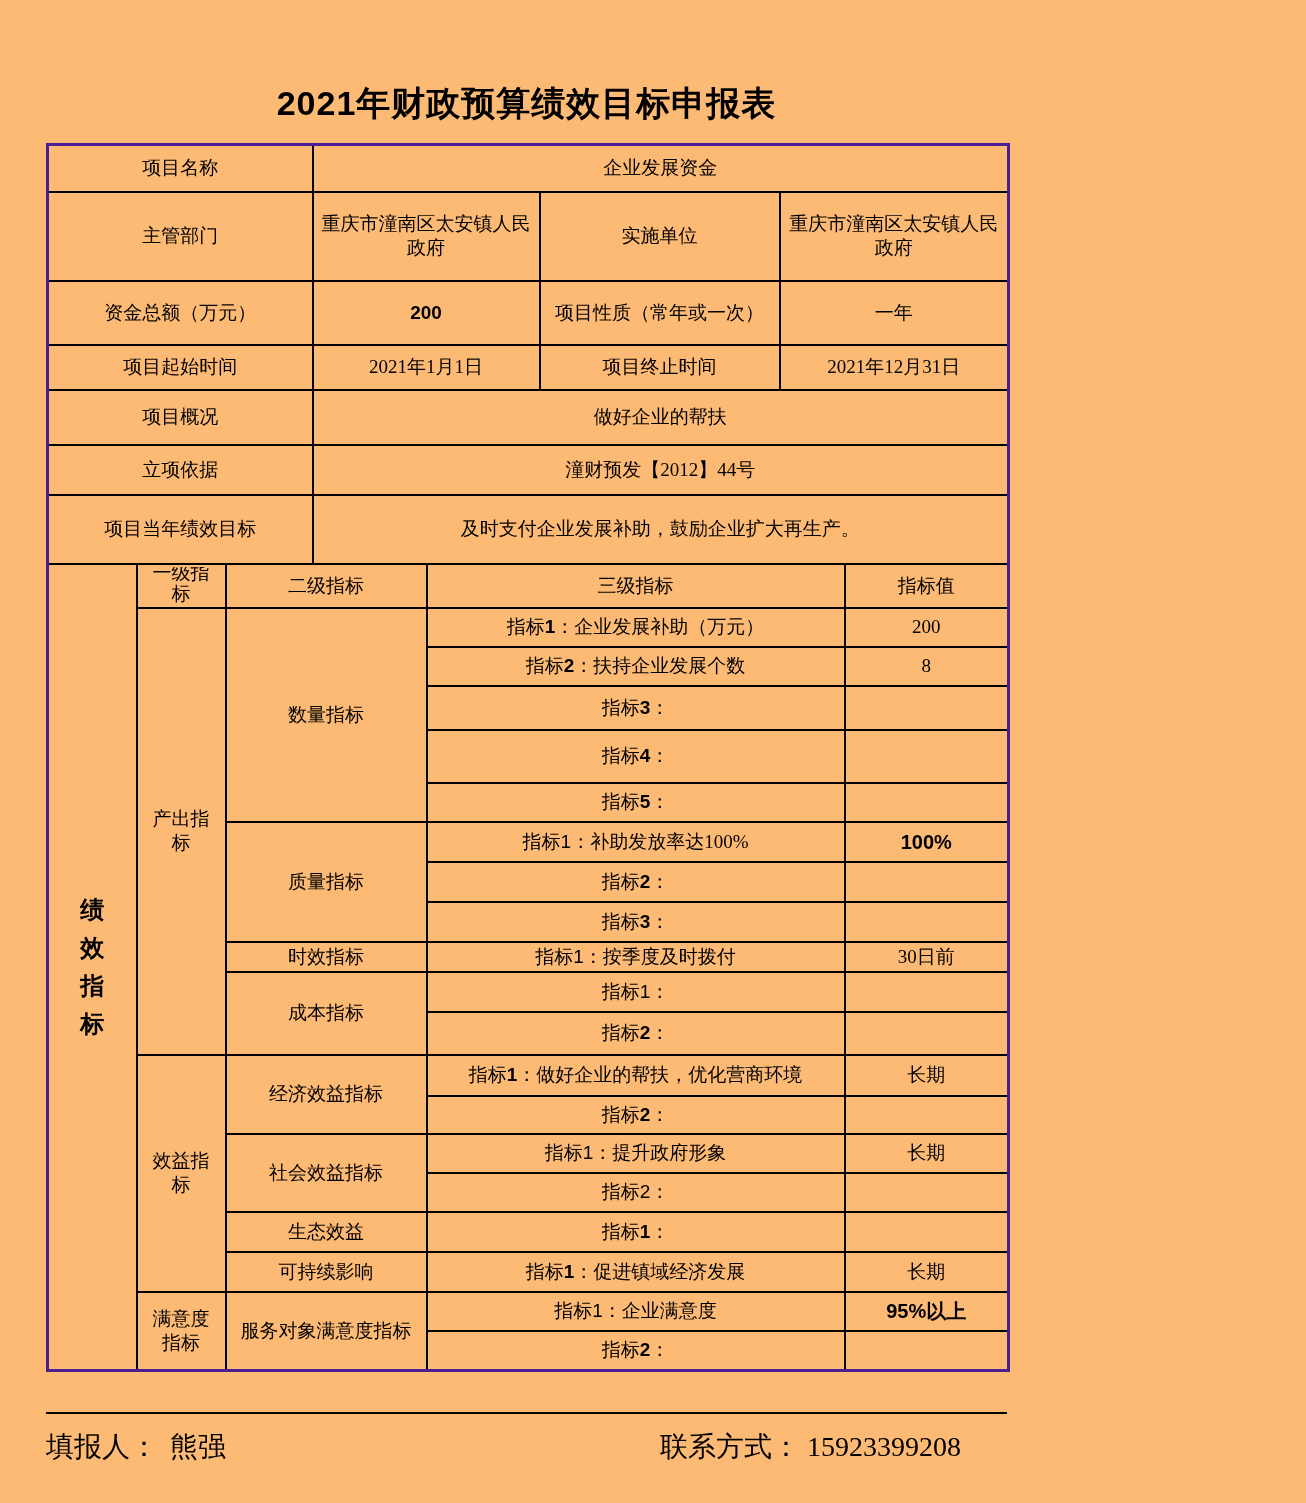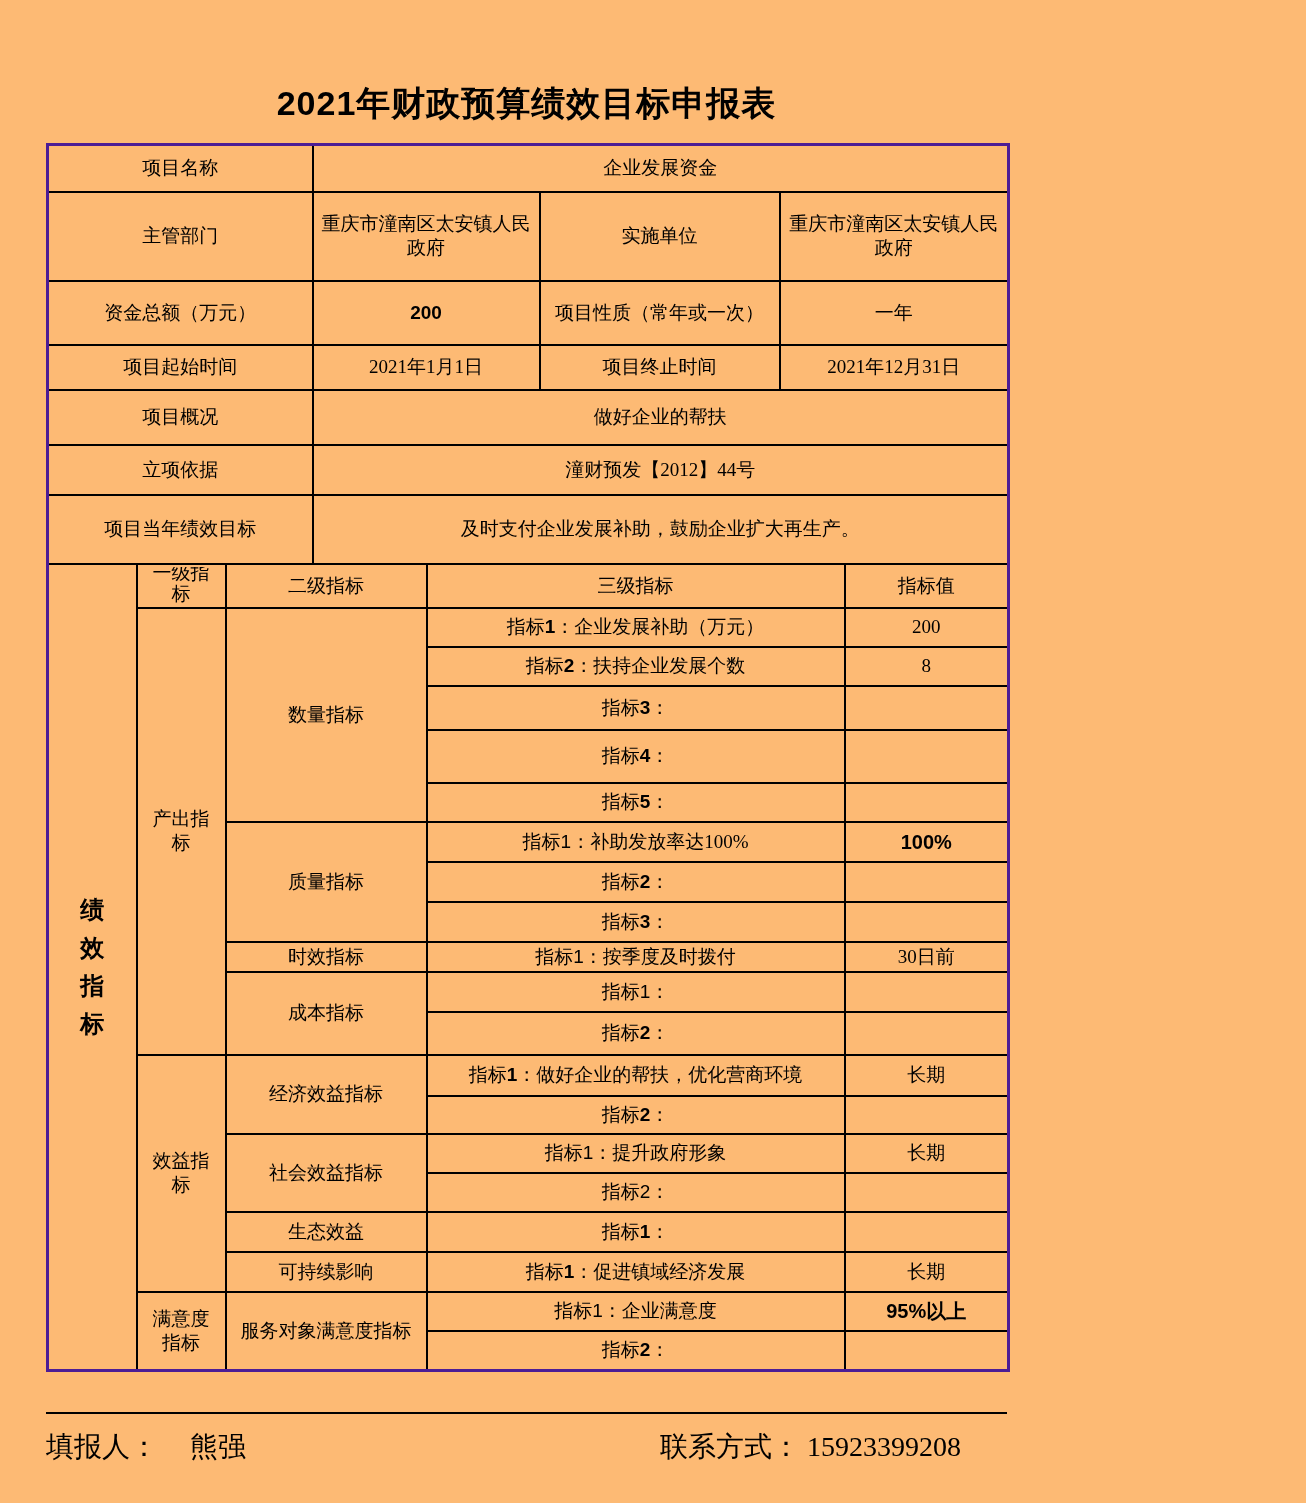--- a/index.html
+++ b/index.html
@@ -55,21 +55,21 @@
   td.val{font-size:19px;}
   td.val.vb{font-family:"Liberation Sans","DejaVu Sans",sans-serif;font-weight:700;font-size:20px;}
   .rule{
     width:961px;border:0;border-top:2px solid #000;margin:40px 0 0 0;
   }
   .footer-row{
     display:flex;align-items:baseline;
     margin-top:14px;width:961px;
     font-size:28px;
   }
-  .footer-row .name{margin-left:32px;}
+  .footer-row .name{margin-left:12px;}
   .footer-right{margin-left:auto;margin-right:46px;}
 </style>
 </head>
 <body>
 
 <div class="page">
   <div class="doc">
 
     <h1 class="title">2021年财政预算绩效目标申报表</h1>
 

